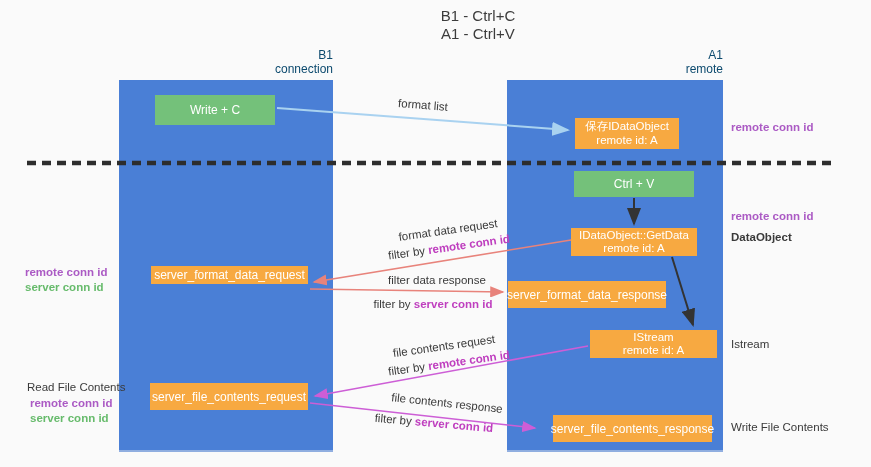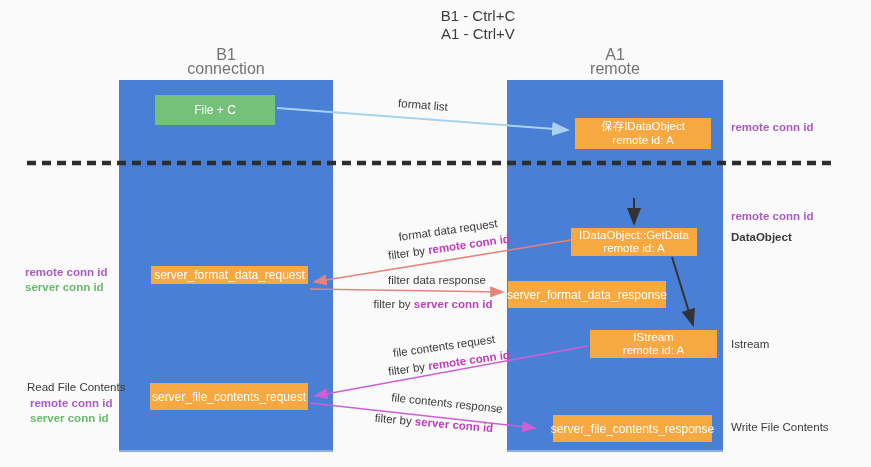--- a/index.html
+++ b/index.html
@@ -2,21 +2,21 @@
 <html><head>
 <meta charset="utf-8">
 <style>
   html,body{margin:0;padding:0;background:#fafafa;}
   #canvas{
     position:relative;width:871px;height:467px;background:#fafafa;
     font-family:"Liberation Sans",sans-serif;overflow:hidden;
   }
   .title{position:absolute;left:0;top:7px;width:860px;text-align:center;
     font-size:15px;line-height:18px;color:#3c3c3c;padding-left:48px;}
-  .col-header{position:absolute;text-align:center;font-size:16px;line-height:14px;color:#737373;}
+  .col-header{position:absolute;text-align:right;font-size:12px;line-height:14px;color:#0c4a6e;}
   .lifeline{position:absolute;background:#4a7fd6;border-bottom:2px solid #90aee0;}
   .overlay{position:absolute;left:0;top:0;z-index:5;}
   .node{position:absolute;z-index:10;display:flex;flex-direction:column;align-items:center;
     justify-content:center;text-align:center;color:#ffffff;}
   .node.orange{background:#f7a941;}
   .node.green{background:#74c17a;}
   .node .l1{font-size:11.5px;line-height:13.5px;}
   .node .single{font-size:12px;}
   .lbl{position:absolute;z-index:11;font-size:11.5px;color:#3a3a3a;white-space:nowrap;
     transform-origin:center center;}
@@ -67,28 +67,31 @@
     <line x1="277" y1="108" x2="568" y2="130" stroke="#a9d2f0" stroke-width="2" marker-end="url(#m-blue)"></line>
     <line x1="634" y1="198" x2="634" y2="224" stroke="#333333" stroke-width="2" marker-end="url(#m-black)"></line>
     <line x1="571" y1="240" x2="314" y2="282" stroke="#e8837b" stroke-width="1.6" marker-end="url(#m-salmon)"></line>
     <line x1="310" y1="289" x2="503" y2="292" stroke="#e8837b" stroke-width="1.6" marker-end="url(#m-salmon)"></line>
     <line x1="672" y1="257" x2="693" y2="325" stroke="#333333" stroke-width="2" marker-end="url(#m-black)"></line>
     <line x1="588" y1="346" x2="315" y2="396" stroke="#cd5ed6" stroke-width="1.6" marker-end="url(#m-magenta)"></line>
     <line x1="310" y1="403" x2="535" y2="428" stroke="#cd5ed6" stroke-width="1.6" marker-end="url(#m-magenta)"></line>
   </svg>
 
   <div class="node green" style="left:155px;top:95px;width:120px;height:30px;">
-    <div class="single">File + C</div>
+    <div class="single">Write + C</div>
   </div>
 
-  <div class="node orange" style="left:575px;top:118px;width:136px;height:31px;justify-content:center;">
+  <div class="node orange" style="left:575px;top:118px;width:104px;height:31px;justify-content:center;">
     <div class="l1">保存IDataObject</div>
     <div class="l1">remote id: A</div>
   </div>
 
+  <div class="node green" style="left:574px;top:171px;width:120px;height:26px;">
+    <div class="single">Ctrl + V</div>
+  </div>
 
   <div class="node orange" style="left:571px;top:228px;width:126px;height:28px;">
     <div class="l1">IDataObject::GetData</div>
     <div class="l1">remote id: A</div>
   </div>
 
   <div class="node orange" style="left:590px;top:330px;width:127px;height:28px;">
     <div class="l1">IStream</div>
     <div class="l1">remote id: A</div>
   </div>

